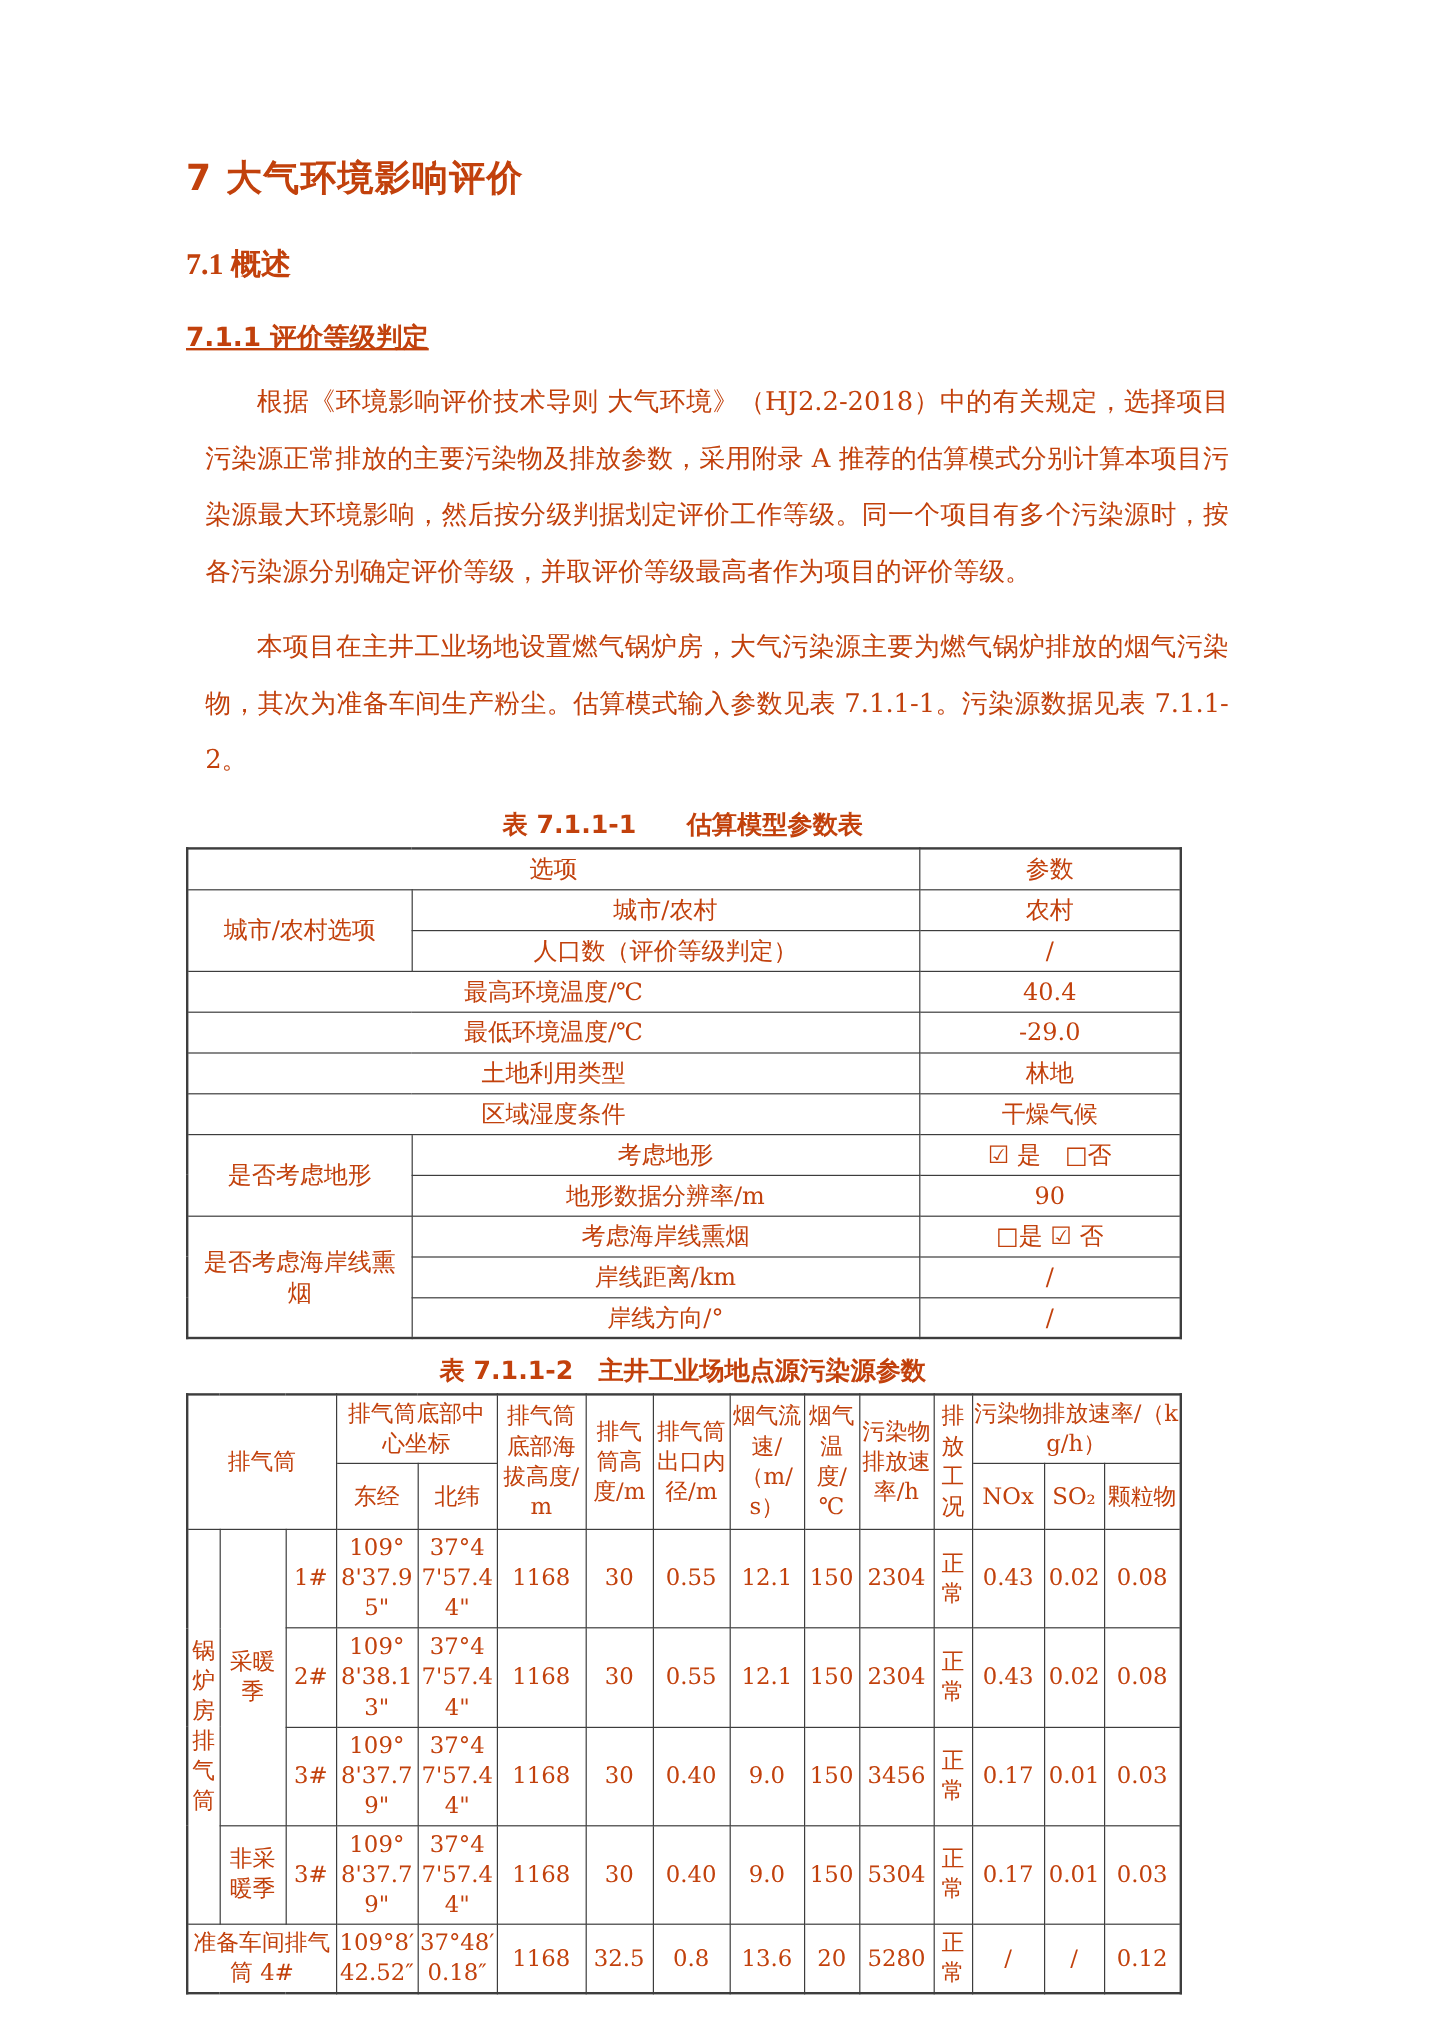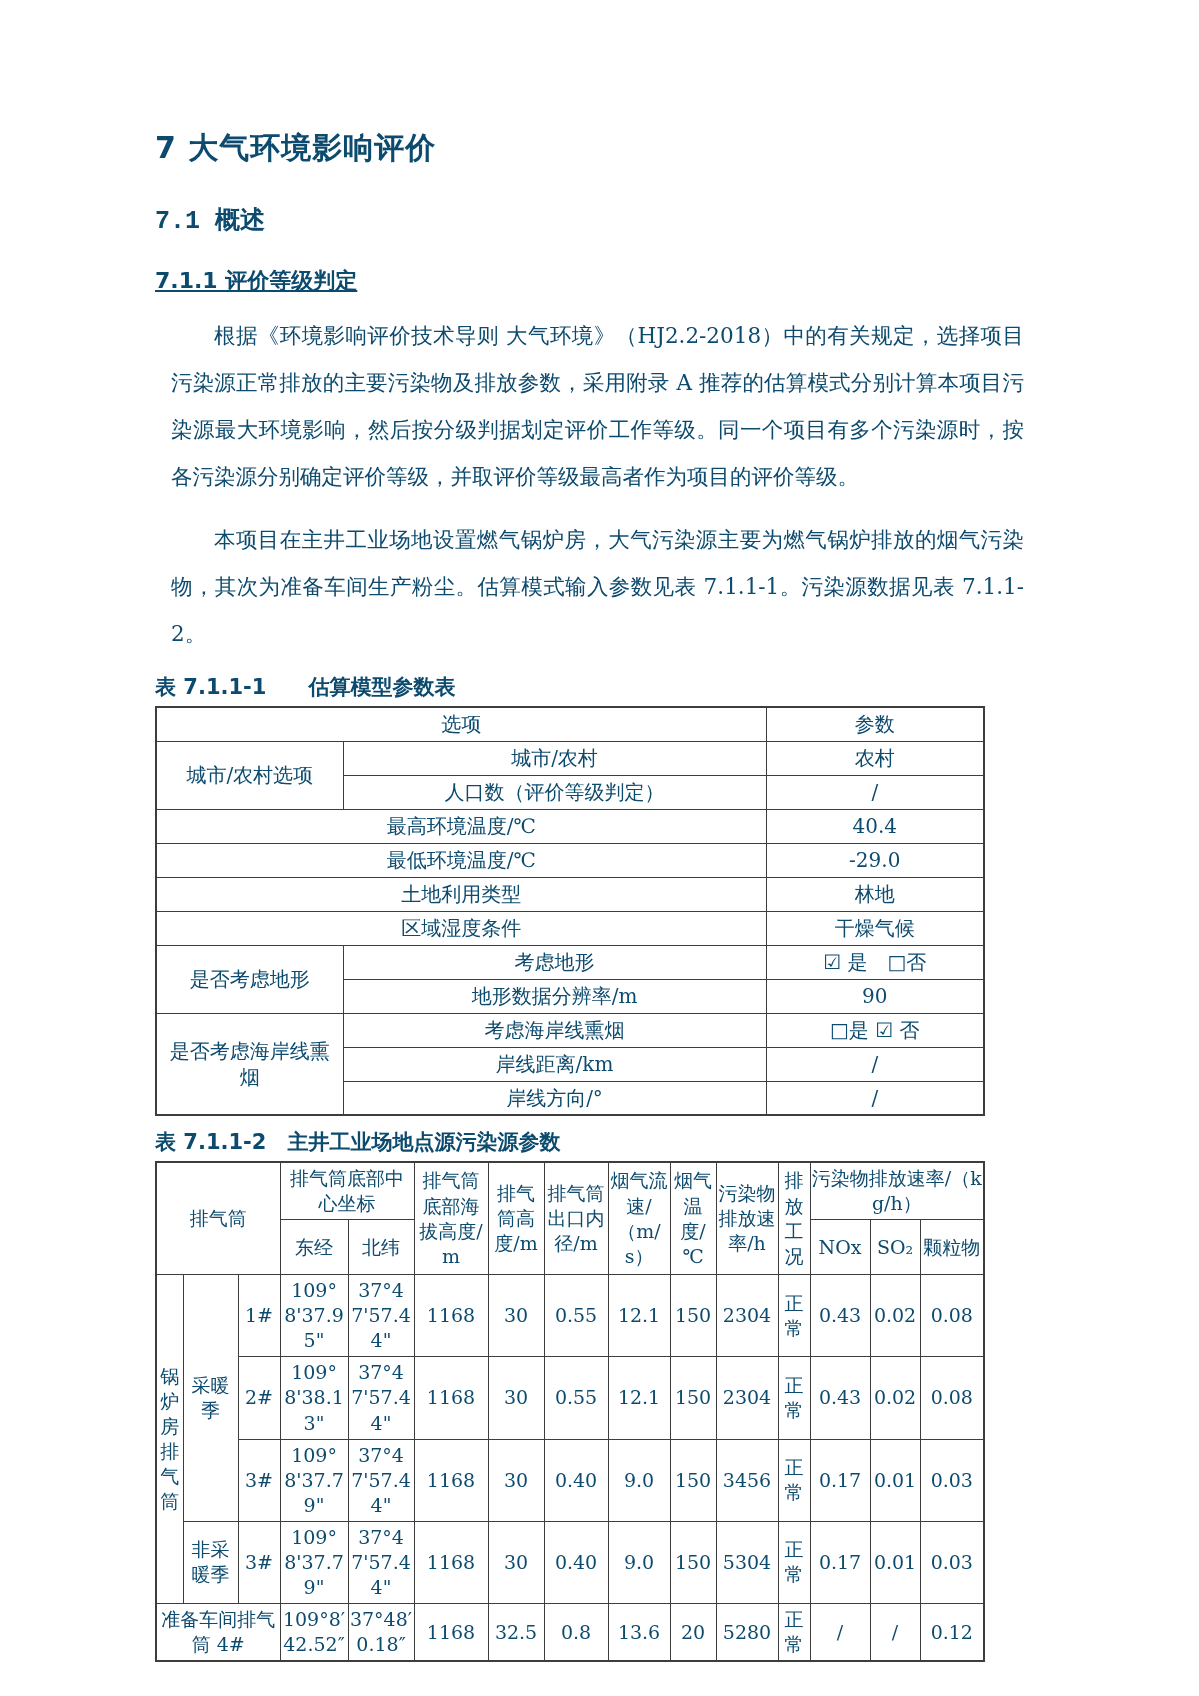--- a/index.html
+++ b/index.html
@@ -1,51 +1,51 @@
 <!DOCTYPE html>
 <html><head>
 <meta charset="utf-8">
 <style>
   * { box-sizing: border-box; margin: 0; padding: 0; }
   html, body { background: #e8e8e8; }
   .page {
     width: 1199px; height: 1696px;
     background: #ffffff;
     font-family: "DejaVu Serif", "Liberation Serif", serif;
-    color: #0c4a6e;
+    color: #c2410c;
     position: relative;
     overflow: hidden;
   }
   .content { margin-left: 155px; width: 885px; padding-top: 128px; }
 
   h1.doc-h1 {
     font-family: "DejaVu Sans", "Liberation Sans", sans-serif;
     font-size: 30px; font-weight: bold; letter-spacing: 1px;
     margin: 0 0 34px 0;
   }
   h2.doc-h2 {
-    font-family: Liberation Mono, monospace;
+    font-family: Liberation Serif, serif;
     font-size: 25px; font-weight: bold;
     margin: 0 0 30px 0;
   }
   h3.doc-h3 {
     font-family: "DejaVu Sans", "Liberation Sans", sans-serif;
     font-size: 22px; font-weight: bold;
     margin: 0 0 14px 0;
     text-decoration: underline;
   }
   p.body-text {
     font-size: 21.5px; line-height: 47px;
     text-align: justify; text-indent: 2em;
     margin: 16px;
   }
   .table-caption {
     font-family: "DejaVu Sans", "Liberation Sans", sans-serif;
     font-size: 21px; font-weight: bold;
-    width: 828px; 
+    width: 828px; text-align: center;
     margin: 12px 0 5px 0;
   }
   table.doc-table {
     border-collapse: collapse; table-layout: fixed;
     width: 828px;
     border: 2px solid #3d3d3d;
   }
   table.doc-table td, table.doc-table th {
     border: 1px solid #3d3d3d;
     text-align: center; vertical-align: middle;

